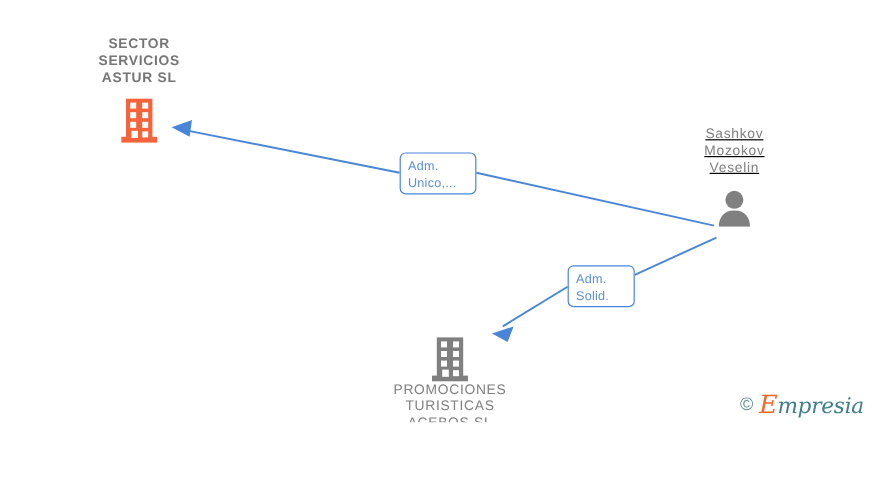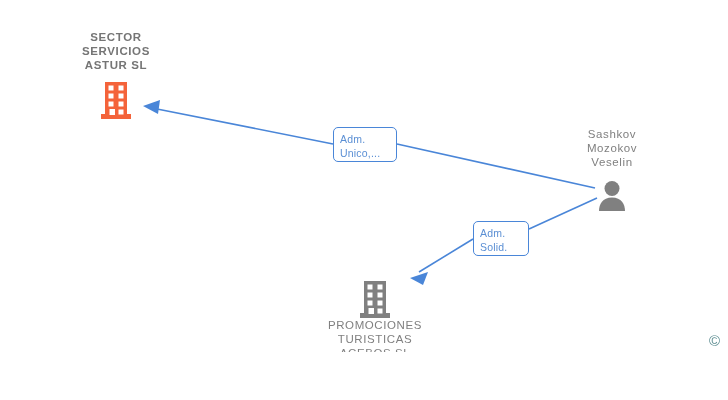--- a/index.html
+++ b/index.html
@@ -130,21 +130,21 @@
         <rect x="7.5" y="11.5" width="5" height="5" fill="#ffffff"></rect>
         <rect x="17.5" y="11.5" width="5" height="5" fill="#ffffff"></rect>
         <rect x="7.5" y="19.5" width="5" height="5" fill="#ffffff"></rect>
         <rect x="17.5" y="19.5" width="5" height="5" fill="#ffffff"></rect>
         <rect x="8.5" y="27" width="5.5" height="6" fill="#ffffff"></rect>
         <rect x="17.5" y="27.5" width="5" height="5" fill="#ffffff"></rect>
       </svg>
     </div>
   </div>
 
-  <div class="node" style="left:537px; top:127px; width:150px;">
+  <div class="node" style="left:537px; top:105px; width:150px;text-decoration:underline;">
     <div class="node-label">Sashkov
 Mozokov
 Veselin</div>
     <div class="icon-wrap" style="margin-top:11px;">
       <svg class="person-svg" width="32" height="31" viewBox="0 0 32 31">
         <circle cx="16" cy="8.5" r="7.5" fill="#808080"></circle>
         <path d="M16 17.5 C 6.5 17.5 3 24 3 31 L 29 31 C 29 24 25.5 17.5 16 17.5 Z" fill="#808080"></path>
       </svg>
     </div>
   </div>
@@ -170,15 +170,16 @@
   </div>
 
   <div class="rel-box" style="left:333px; top:127px; width:64px; height:35px;">Adm.
 Unico,...</div>
 
   <div class="rel-box" style="left:473px; top:221px; width:56px; height:35px;">Adm.
 Solid.</div>
 
   <div id="footer-logo">
     <span class="copy-mark">©</span>
+    <span class="brand"><span class="brand-initial">E</span><span>mpresia</span></span>
   </div>
 
 </div>
 
 </body></html>

